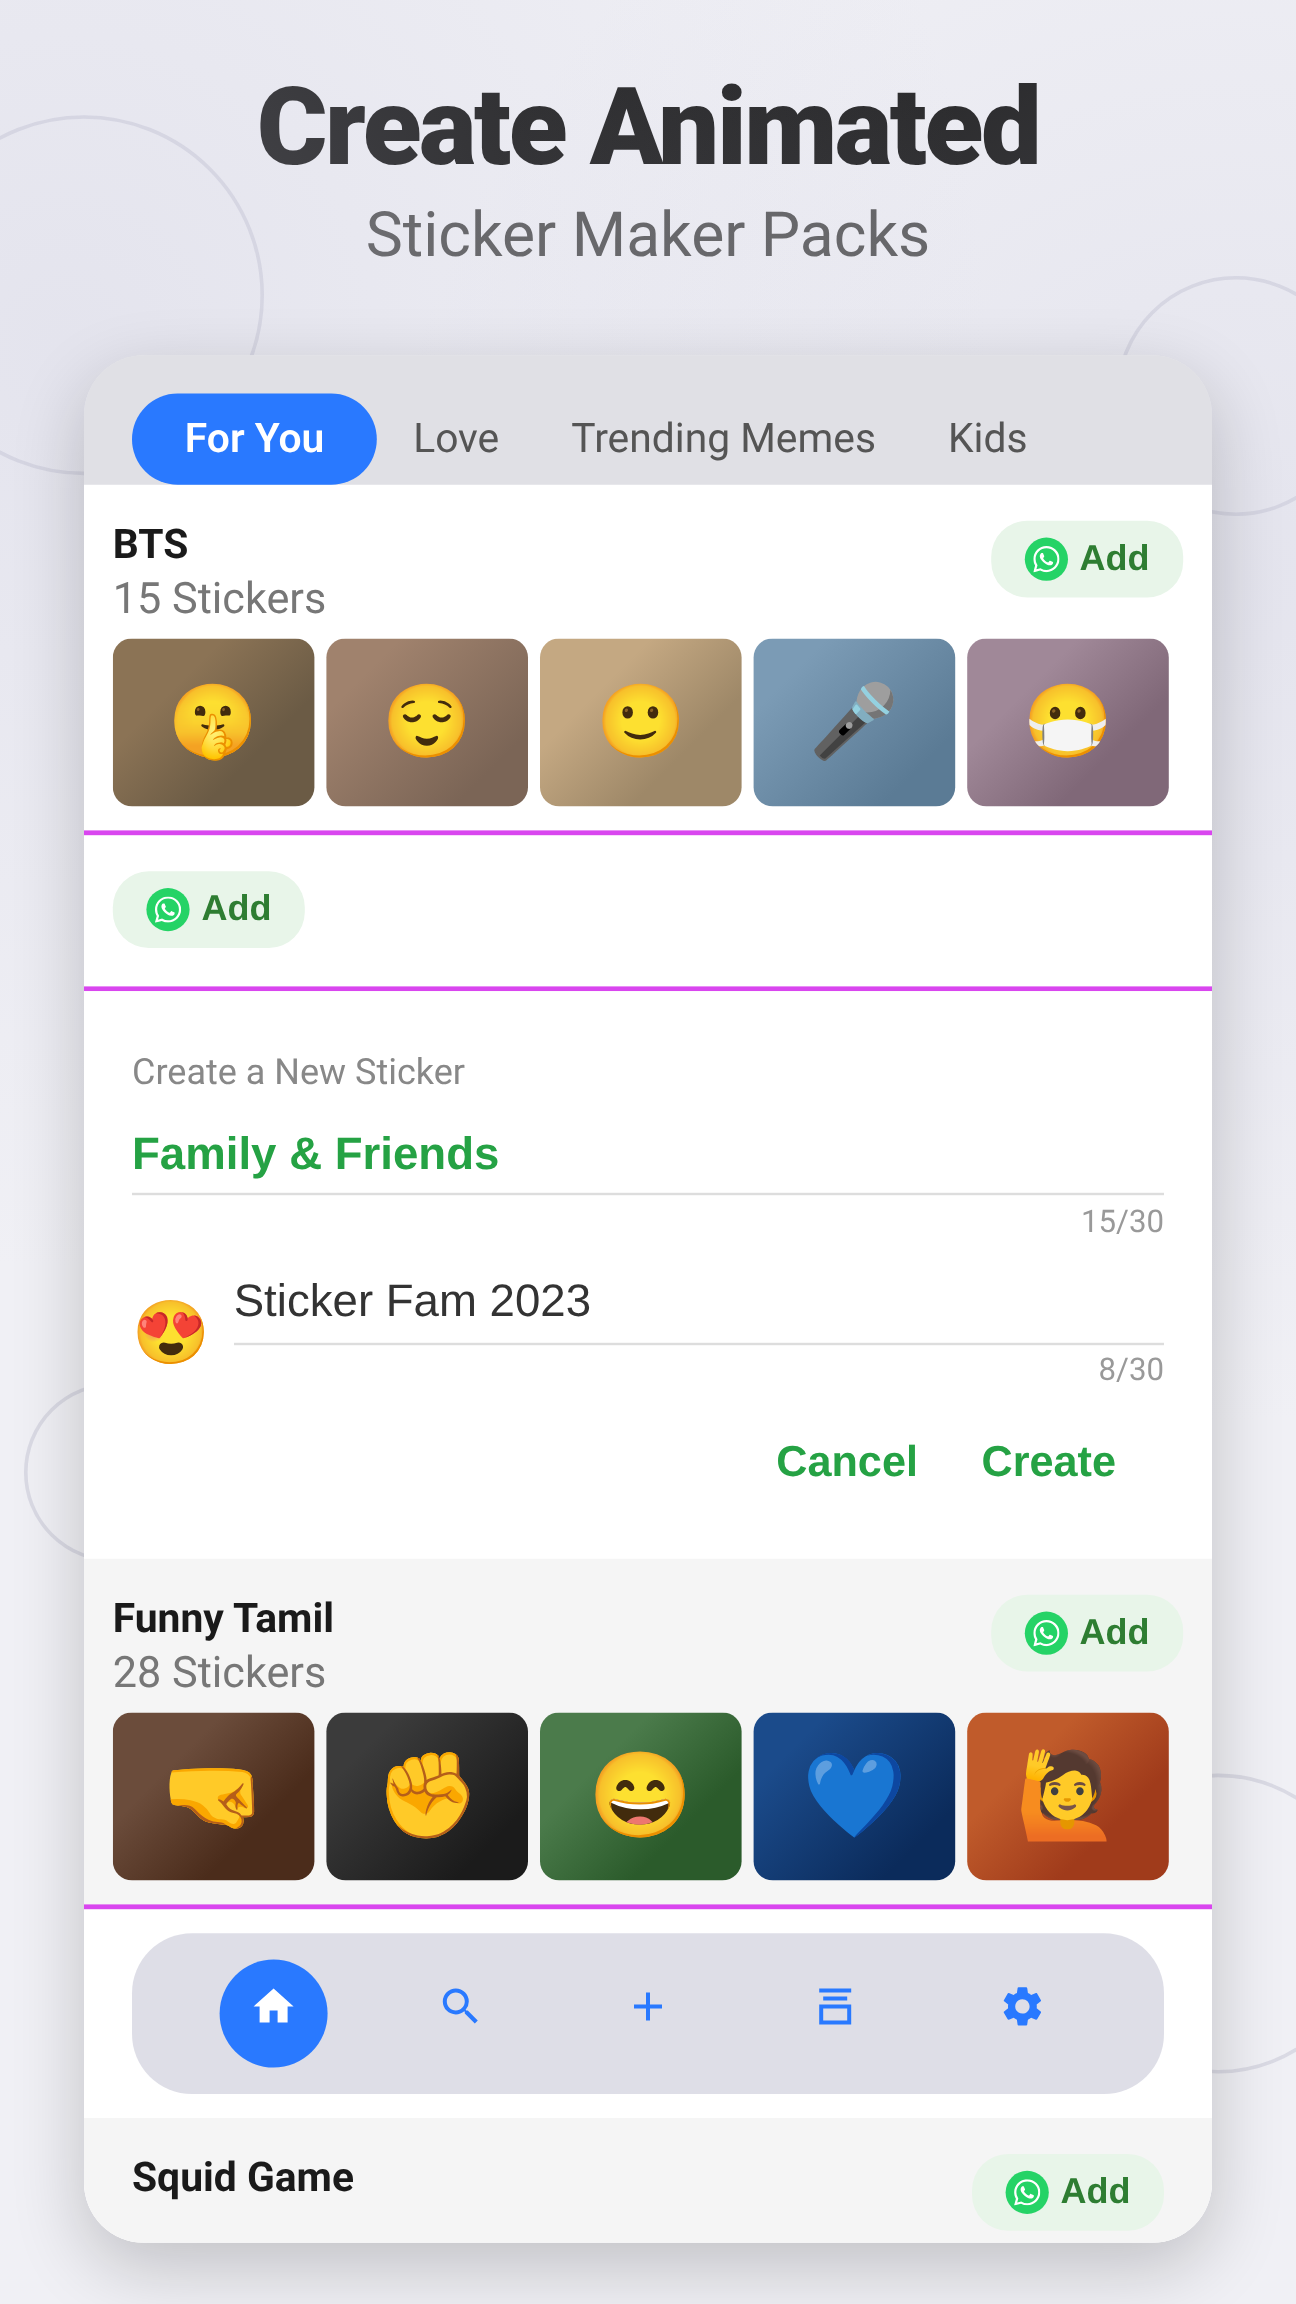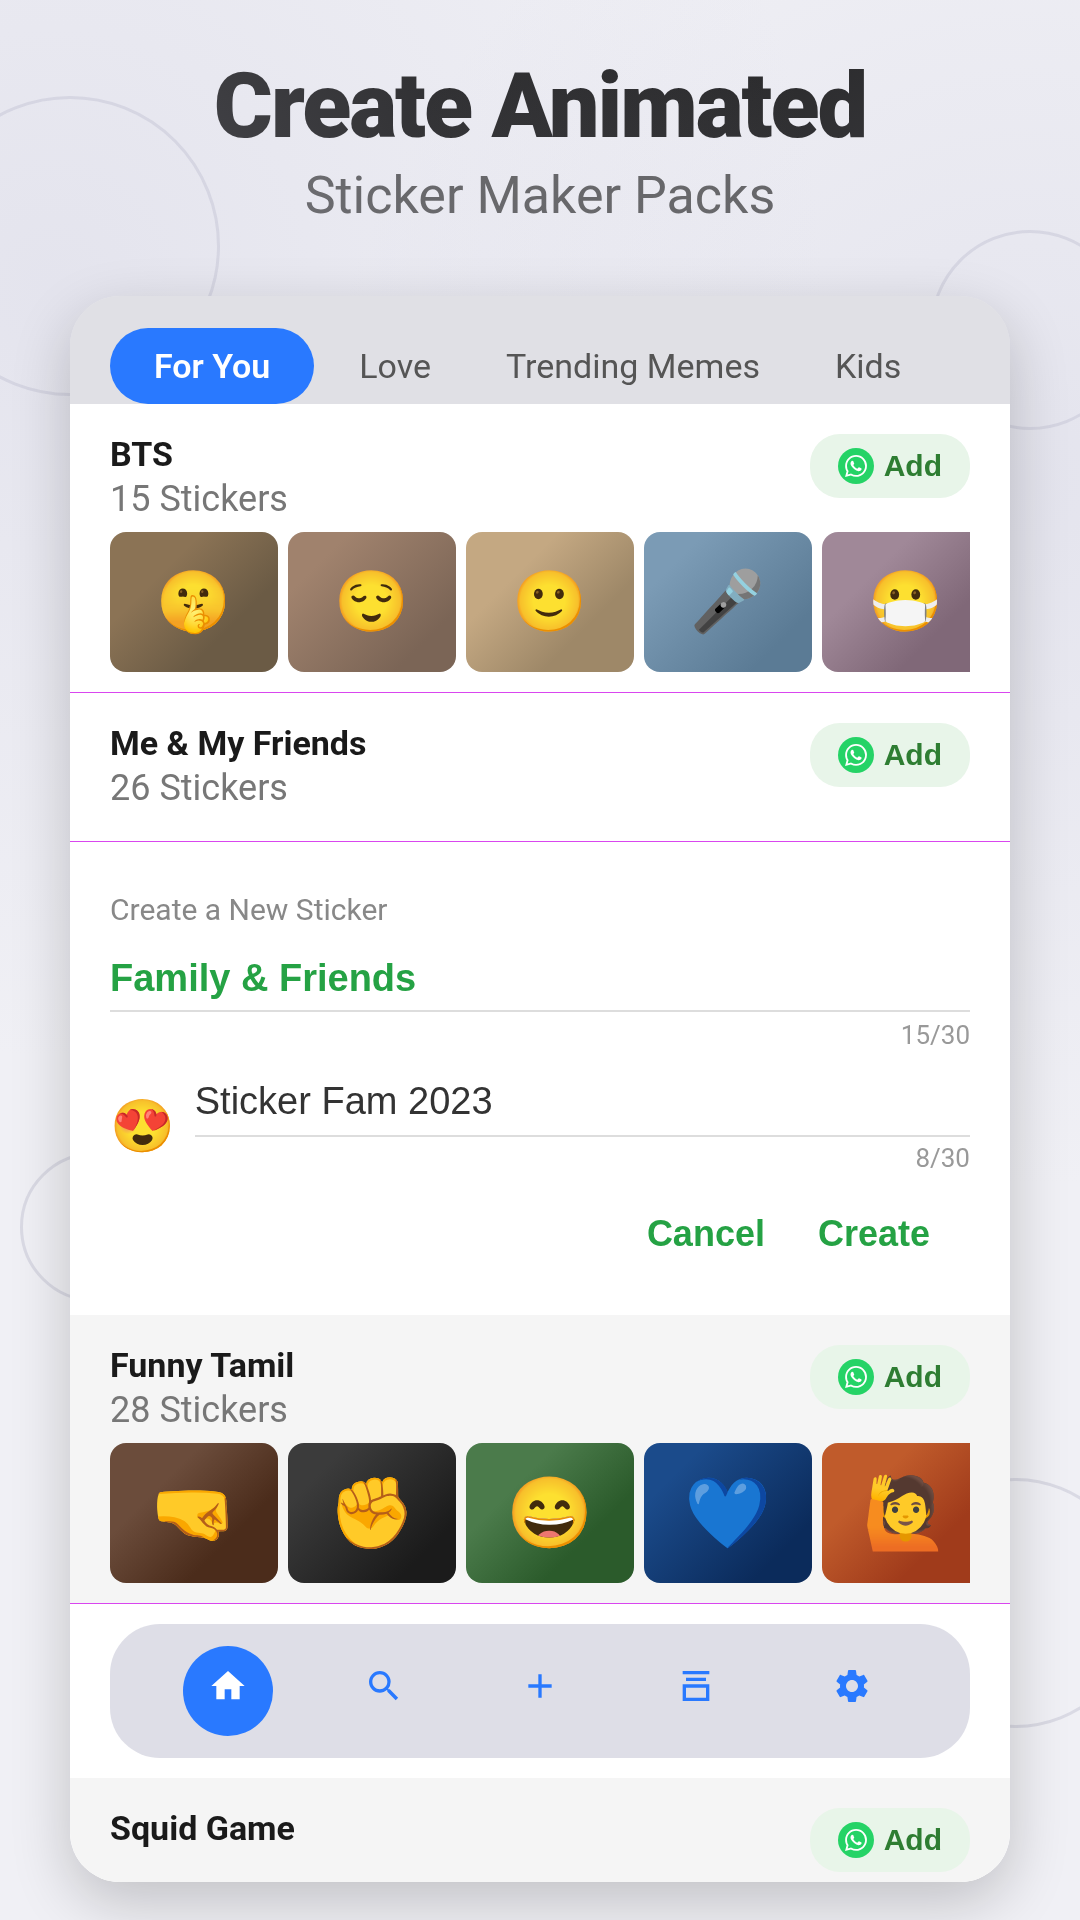--- a/index.html
+++ b/index.html
@@ -66,21 +66,21 @@
       font-size: 46px;
       font-weight: 700;
       color: #1a1a1a;
       padding-bottom: 20px;
     }
 
     
     .tab-bar {
       display: flex;
       align-items: center;
-      gap: 15px;
+      gap: 0;
       padding-bottom: 0;
     }
 
     .tab-item {
       padding: 18px 30px;
       font-size: 34px;
       color: #555;
       cursor: pointer;
       border-radius: 50px;
       white-space: nowrap;
@@ -94,22 +94,22 @@
     }
 
     
     .app-content {
       background: #ffffff;
       padding: 0;
     }
 
     
     .sticker-pack {
-      padding: 30px 40px 20px;
-      border-bottom: 1px solid #d946ef;
+      padding: 30px 24px 20px;
+      border-bottom: 4px solid #d946ef;
     }
 
     .sticker-pack-header {
       display: flex;
       justify-content: space-between;
       align-items: flex-start;
       margin-bottom: 12px;
     }
 
     .sticker-pack-info {}
@@ -419,24 +419,20 @@
           <div class="face-thumb" style="font-size:60px;">🎤</div>
         </div>
         <div class="sticker-thumb thumb-bts-5">
           <div class="face-thumb" style="font-size:60px;">😷</div>
         </div>
       </div>
     </div>
 
     <div class="sticker-pack">
       <div class="sticker-pack-header">
-        <div class="sticker-pack-info">
-          <div class="sticker-pack-name">Me &amp; My Friends</div>
-          <div class="sticker-pack-count">26 Stickers</div>
-        </div>
         <button class="add-btn">
           <div class="whatsapp-icon">
             <svg width="22" height="22" viewBox="0 0 24 24" fill="white">
               <path d="M17.472 14.382c-.297-.149-1.758-.867-2.03-.967-.273-.099-.471-.148-.67.15-.197.297-.767.966-.94 1.164-.173.199-.347.223-.644.075-.297-.15-1.255-.463-2.39-1.475-.883-.788-1.48-1.761-1.653-2.059-.173-.297-.018-.458.13-.606.134-.133.298-.347.446-.52.149-.174.198-.298.298-.497.099-.198.05-.371-.025-.52-.075-.149-.669-1.612-.916-2.207-.242-.579-.487-.5-.669-.51-.173-.008-.371-.01-.57-.01-.198 0-.52.074-.792.372-.272.297-1.04 1.016-1.04 2.479 0 1.462 1.065 2.875 1.213 3.074.149.198 2.096 3.2 5.077 4.487.709.306 1.262.489 1.694.625.712.227 1.36.195 1.871.118.571-.085 1.758-.719 2.006-1.413.248-.694.248-1.289.173-1.413-.074-.124-.272-.198-.57-.347m-5.421 7.403h-.004a9.87 9.87 0 01-5.031-1.378l-.361-.214-3.741.982.998-3.648-.235-.374a9.86 9.86 0 01-1.51-5.26c.001-5.45 4.436-9.884 9.888-9.884 2.64 0 5.122 1.03 6.988 2.898a9.825 9.825 0 012.893 6.994c-.003 5.45-4.437 9.884-9.885 9.884m8.413-18.297A11.815 11.815 0 0012.05 0C5.495 0 .16 5.335.157 11.892c0 2.096.547 4.142 1.588 5.945L.057 24l6.305-1.654a11.882 11.882 0 005.683 1.448h.005c6.554 0 11.89-5.335 11.893-11.893a11.821 11.821 0 00-3.48-8.413z"></path>
             </svg>
           </div>
           <span>Add</span>
         </button>
       </div>
     </div>

